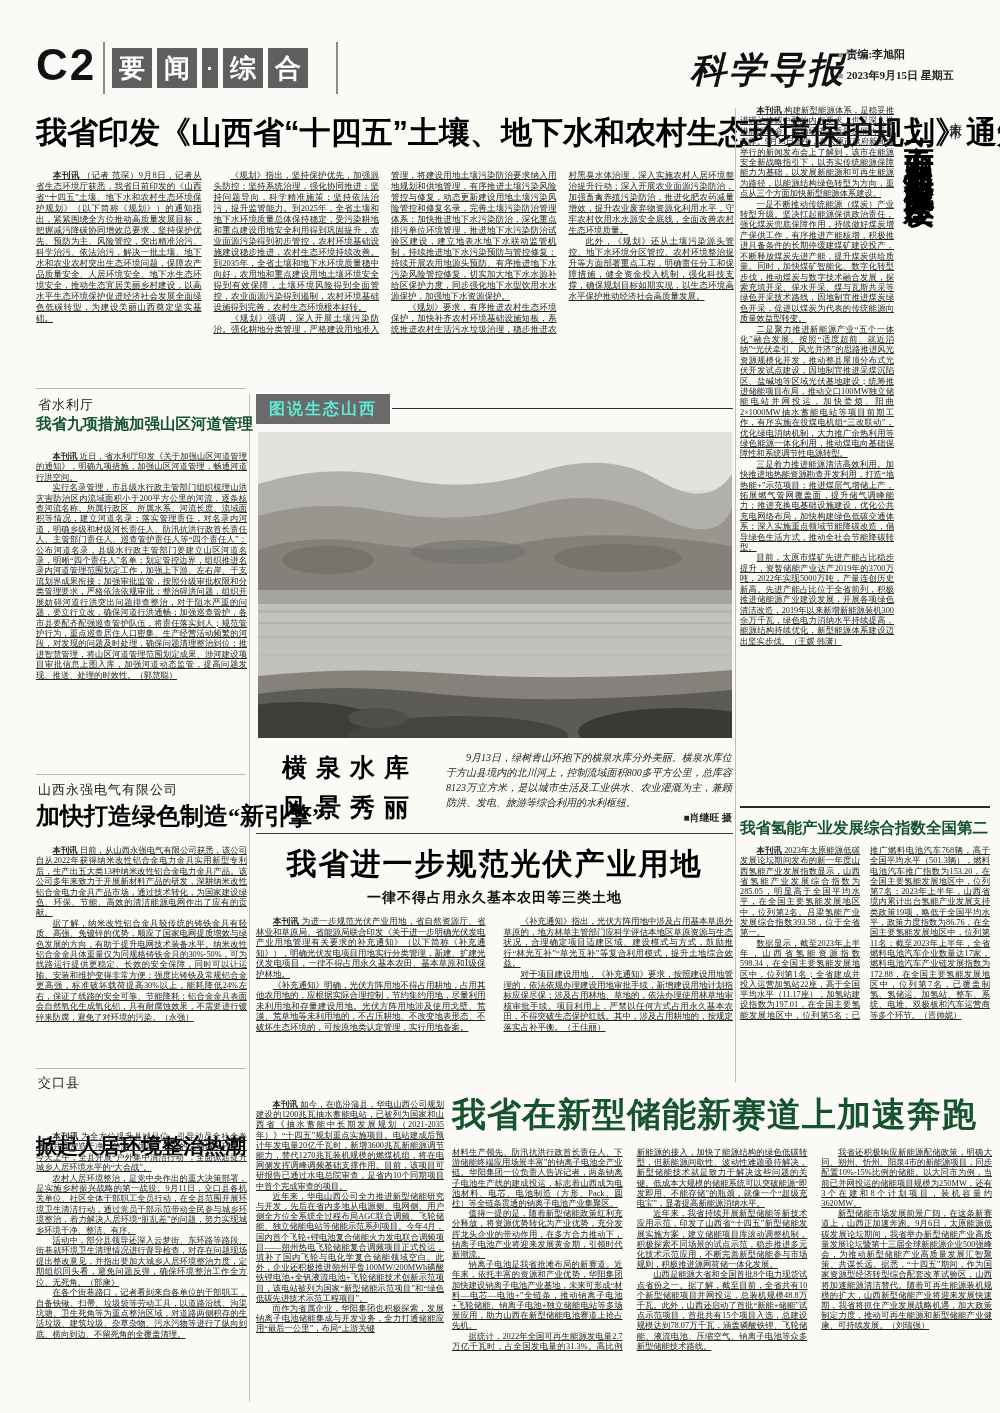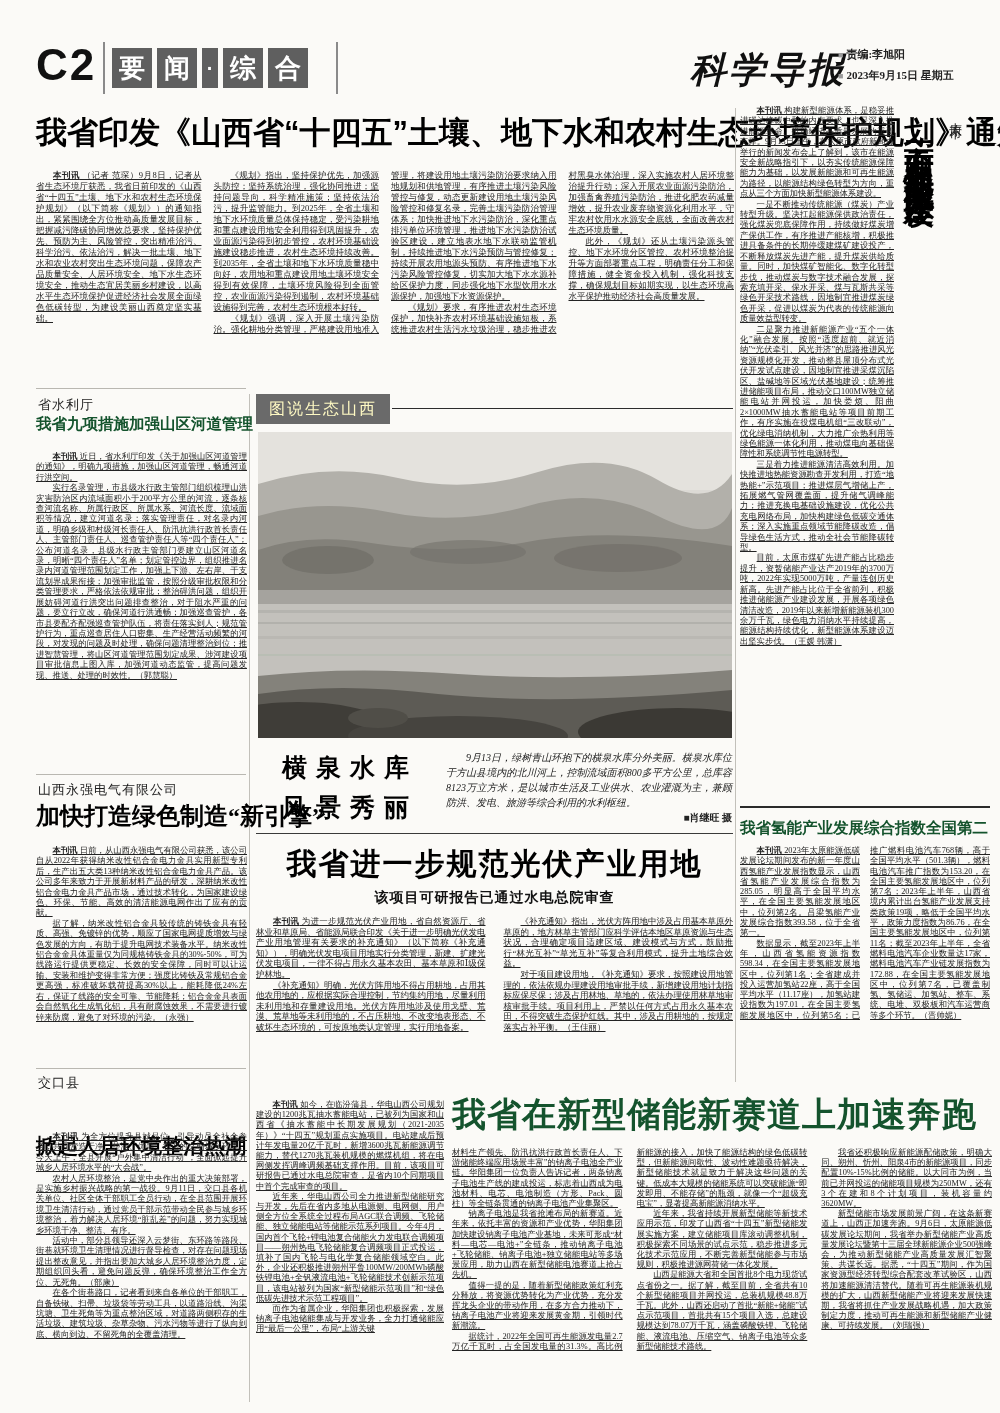--- a/index.html
+++ b/index.html
@@ -28,22 +28,22 @@
   .hl-serif{font-family:"Liberation Serif","DejaVu Serif",serif;font-weight:900;color:#000;white-space:nowrap;}
   .vert{writing-mode:vertical-rl;}
   
   .body-text{font-size:8.5px;line-height:10px;color:#232323;text-align:justify;overflow:hidden;text-decoration:underline;}
   .body-text p{margin:0;text-indent:2em;}
   .cont p:first-child{text-indent:0;}
   .cols2{column-count:2;column-gap:12px;}
   .cols3{column-count:3;column-gap:14px;}
   .cols4{column-count:4;column-gap:12px;}
   
-  .photo-label{display:flex;align-items:center;justify-content:center;background:#6a6a6a;color:#fef9c3;
-               font-family:"Liberation Sans","DejaVu Sans",sans-serif;font-weight:normal;font-size:16px;letter-spacing:2px;}
+  .photo-label{display:flex;align-items:center;justify-content:center;background:#6a6a6a;color:#5eead4;
+               font-family:"Liberation Sans","DejaVu Sans",sans-serif;font-weight:bold;font-size:16px;letter-spacing:2px;}
   .photo-frame{background:#cfcdc8;overflow:hidden;}
   .cap-title{font-weight:900;font-size:25px;letter-spacing:9px;line-height:40px;color:#000;white-space:nowrap;}
   .cap-text{font-size:10px;line-height:15px;font-style:italic;text-align:justify;color:#222;}
   .cap-text p{margin:0;text-indent:2em;}
   .cap-credit{font-style:normal;font-weight:bold;display:block;text-align:right;}
   .subtitle{font-family:"Liberation Sans","DejaVu Sans",sans-serif;font-weight:bold;font-size:14px;color:#111;letter-spacing:1px;}
   .centered{text-align:center;}
 </style>
 </head>
 <body>
@@ -147,21 +147,21 @@
     <p>9月13日，绿树青山环抱下的横泉水库分外美丽。横泉水库位于方山县境内的北川河上，控制流域面积800多平方公里，总库容8123万立方米，是以城市生活及工业供水、农业灌溉为主，兼顾防洪、发电、旅游等综合利用的水利枢纽。</p>
     <span class="cap-credit">■肖继旺  摄</span>
   </div>
 
   <div class="abs hrule" style="left:256px;top:833px;width:477px;background:#3a3a3a;"></div>
 
   <div class="abs centered" style="left:256px;top:844px;width:477px;">
     <span class="hl-serif" style="font-size:30px;letter-spacing:2px;">我省进一步规范光伏产业用地</span>
   </div>
   <div class="abs centered" style="left:256px;top:888px;width:477px;">
-    <span class="subtitle">该项目可研报告已通过水电总院审查</span>
+    <span class="subtitle">一律不得占用永久基本农田等三类土地</span>
   </div>
   <div class="abs body-text cols2" style="left:256px;top:916px;width:477px;height:162px;font-size:8.5px;line-height:10.6px;column-gap:18px;">
       <p><b>本刊讯</b> 为进一步规范光伏产业用地，省自然资源厅、省林业和草原局、省能源局联合印发《关于进一步明确光伏发电产业用地管理有关要求的补充通知》（以下简称《补充通知》），明确光伏发电项目用地实行分类管理，新建、扩建光伏发电项目，一律不得占用永久基本农田、基本草原和Ⅰ级保护林地。</p>
       <p>《补充通知》明确，光伏方阵用地不得占用耕地，占用其他农用地的，应根据实际合理控制，节约集约用地，尽量利用未利用地和存量建设用地。光伏方阵用地涉及使用戈壁、荒漠、荒草地等未利用地的，不占压耕地、不改变地表形态、不破坏生态环境的，可按原地类认定管理，实行用地备案。</p>
       <p>《补充通知》指出，光伏方阵用地中涉及占用基本草原外草原的，地方林草主管部门应科学评估本地区草原资源与生态状况，合理确定项目适建区域、建设模式与方式，鼓励推行“林光互补”“草光互补”等复合利用模式，提升土地综合效益。</p>
       <p>对于项目建设用地，《补充通知》要求，按照建设用地管理的，依法依规办理建设用地审批手续，新增建设用地计划指标应保尽保；涉及占用林地、草地的，依法办理使用林草地审核审批手续。项目利用上，严禁以任何方式占用永久基本农田，不得突破生态保护红线。其中，涉及占用耕地的，按规定落实占补平衡。（王佳丽）</p>
     </div>
 
   <div class="abs body-text" style="left:740px;top:106px;width:154px;height:692px;font-size:8.3px;line-height:10.4px;">
       <p><b>本刊讯</b> 构建新型能源体系，是稳妥推进碳达峰碳中和的内在要求，也是深入推进能源革命、推动经济高质量发展的重要支撑。9月13日上午，在太原市政府新闻办举行的新闻发布会上了解到，该市在能源安全新战略指引下，以夯实传统能源保障能力为基础，以发展新能源和可再生能源为路径，以能源结构绿色转型为方向，重点从三个方面加快新型能源体系建设。</p>
@@ -183,22 +183,22 @@
   <div class="abs body-text" style="left:256px;top:1100px;width:188px;height:304px;font-size:8.3px;line-height:10.2px;">
       <p><b>本刊讯</b> 如今，在临汾蒲县，华电山西公司规划建设的1200兆瓦抽水蓄能电站，已被列为国家和山西省《抽水蓄能中长期发展规划（2021-2035年）》“十四五”规划重点实施项目。电站建成后预计年发电量20亿千瓦时，新增3600兆瓦新能源调节能力，替代1270兆瓦装机规模的燃煤机组，将在电网侧发挥调峰调频基础支撑作用。目前，该项目可研报告已通过水电总院审查，是省内10个同期项目中首个完成审查的项目。</p>
       <p>近年来，华电山西公司全力推进新型储能研究与开发，先后在省内多地从电源侧、电网侧、用户侧全方位全系统全过程布局AGC联合调频、飞轮储能、独立储能电站等储能示范系列项目。今年4月，国内首个飞轮+锂电池复合储能火力发电联合调频项目——朔州热电飞轮储能复合调频项目正式投运，填补了国内飞轮与电化学复合储能领域空白。此外，企业还积极推进朔州平鲁100MW/200MWh磷酸铁锂电池+全钒液流电池+飞轮储能技术创新示范项目，该电站被列为国家“新型储能示范项目”和“绿色低碳先进技术示范工程项目”。</p>
       <p>而作为省属企业，华阳集团也积极探索，发展钠离子电池储能集成与开发业务，全力打通储能应用“最后一公里”，布局“上游关键</p>
     </div>
   <div class="abs" style="left:452px;top:1092px;width:540px;">
     <span class="hl-sans" style="font-size:34px;letter-spacing:1px;">我省在新型储能新赛道上加速奔跑</span>
   </div>
   <div class="abs body-text cols3 cont" style="left:452px;top:1148px;width:540px;height:256px;font-size:8.3px;line-height:10.2px;">
       <p>材料生产领先、防汛抗洪行政首长责任人、下游储能终端应用场景丰富”的钠离子电池全产业链。华阳集团一位负责人告诉记者，两条钠离子电池生产线的建成投运，标志着山西成为电池材料、电芯、电池制造（方形、Pack、圆柱）等全链条贯通的钠离子电池产业集聚区。</p>
+      <p>值得一提的是，随着新型储能政策红利充分释放，将资源优势转化为产业优势，充分发挥龙头企业的带动作用，在多方合力推动下，钠离子电池产业将迎来发展黄金期，引领时代新潮流。</p>
       <p>钠离子电池是我省抢滩布局的新赛道。近年来，依托丰富的资源和产业优势，华阳集团加快建设钠离子电池产业基地，未来可形成“材料—电芯—电池+”全链条，推动钠离子电池+飞轮储能、钠离子电池+独立储能电站等多场景应用，助力山西在新型储能电池赛道上抢占先机。</p>
-      <p>值得一提的是，随着新型储能政策红利充分释放，将资源优势转化为产业优势，充分发挥龙头企业的带动作用，在多方合力推动下，钠离子电池产业将迎来发展黄金期，引领时代新潮流。</p>
       <p>据统计，2022年全国可再生能源发电量2.7万亿千瓦时，占全国发电量的31.3%。高比例新能源的接入，加快了能源结构的绿色低碳转型，但新能源间歇性、波动性难题亟待解决，新型储能技术就是致力于解决这些问题的关键。低成本大规模的储能系统可以突破能源“即发即用、不能存储”的瓶颈，就像一个“超级充电宝”，显著提高新能源消纳水平。</p>
       <p>近年来，我省持续开展新型储能等新技术应用示范，印发了山西省“十四五”新型储能发展实施方案，建立储能项目库滚动调整机制，积极探索不同场景的试点示范，稳步推进多元化技术示范应用，不断完善新型储能参与市场规则，积极推进源网荷储一体化发展。</p>
       <p>山西是能源大省和全国首批8个电力现货试点省份之一。据了解，截至目前，全省共有10个新型储能项目并网投运，总装机规模48.8万千瓦。此外，山西还启动了首批“新能+储能”试点示范项目，首批共有15个项目入选，总建设规模达到78.07万千瓦，涵盖磷酸铁锂、飞轮储能、液流电池、压缩空气、钠离子电池等众多新型储能技术路线。</p>
       <p>我省还积极响应新能源配储政策，明确大同、朔州、忻州、阳泉4市的新能源项目，同步配置10%-15%比例的储能。以大同市为例，当前已并网投运的储能项目规模为250MW，还有3个在建和8个计划项目，装机容量约3620MW。</p>
       <p>新型储能市场发展前景广阔，在这条新赛道上，山西正加速奔跑。9月6日，太原能源低碳发展论坛期间，我省举办新型储能产业高质量发展论坛暨第十三届全球新能源企业500强峰会，为推动新型储能产业高质量发展汇智聚策、共谋长远。据悉，“十四五”期间，作为国家资源型经济转型综合配套改革试验区，山西将加速能源清洁替代。随着可再生能源装机规模的扩大，山西新型储能产业将迎来发展快速期，我省将抓住产业发展战略机遇，加大政策制定力度，推动可再生能源和新型储能产业健康、可持续发展。（刘瑞强）</p>
     </div>
 
 </div>
 
 </body></html>

